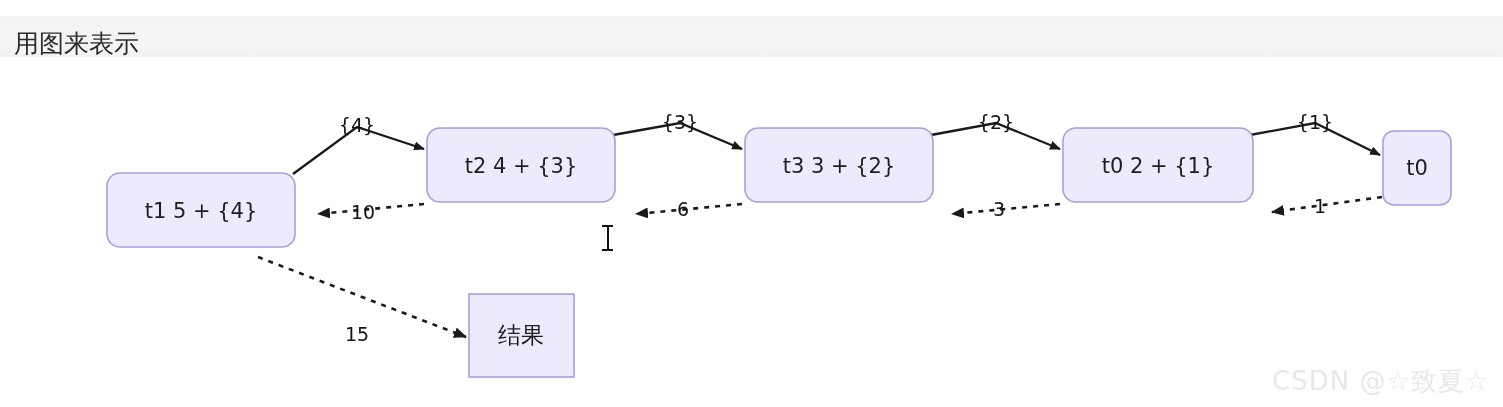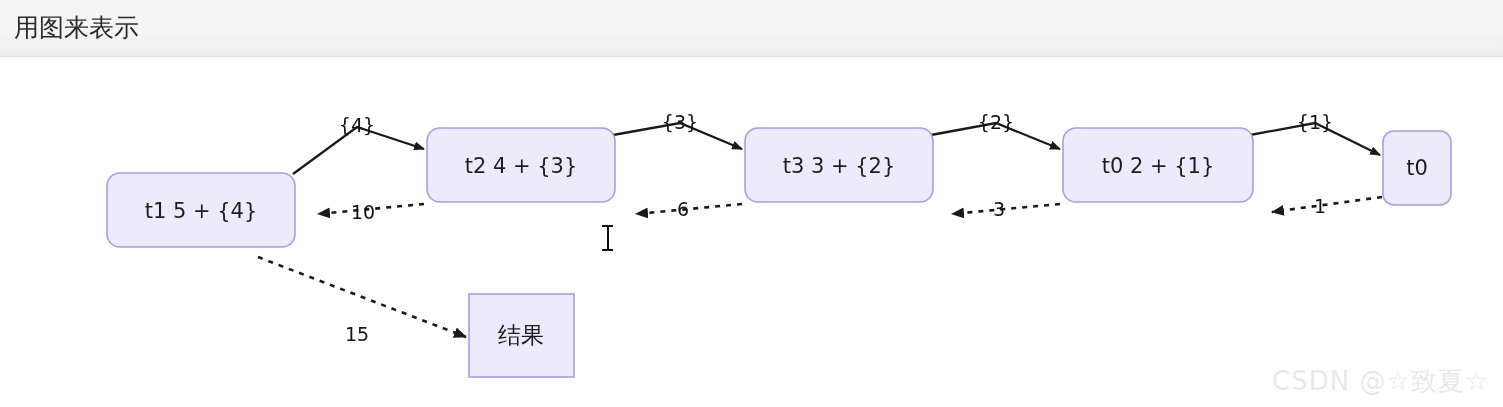--- a/index.html
+++ b/index.html
@@ -14,21 +14,21 @@
     overflow: hidden;
     font-family: "Liberation Sans", "DejaVu Sans", sans-serif;
   }
   #page-root {
     position: absolute;
     inset: 0;
     background: #ffffff;
   }
   .header-bar {
     position: absolute;
-    left: 0; top: 0;
+    left: 0; top: 16px;
     width: 1503px;
     height: 57px;
     background: linear-gradient(to bottom, #f3f3f3 0%, #f5f5f5 55%, #ededed 100%);
     border-bottom: 1px solid #dcdcdc;
     box-sizing: border-box;
   }
   .page-title {
     position: absolute;
     left: 14px;
     top: 11px;

